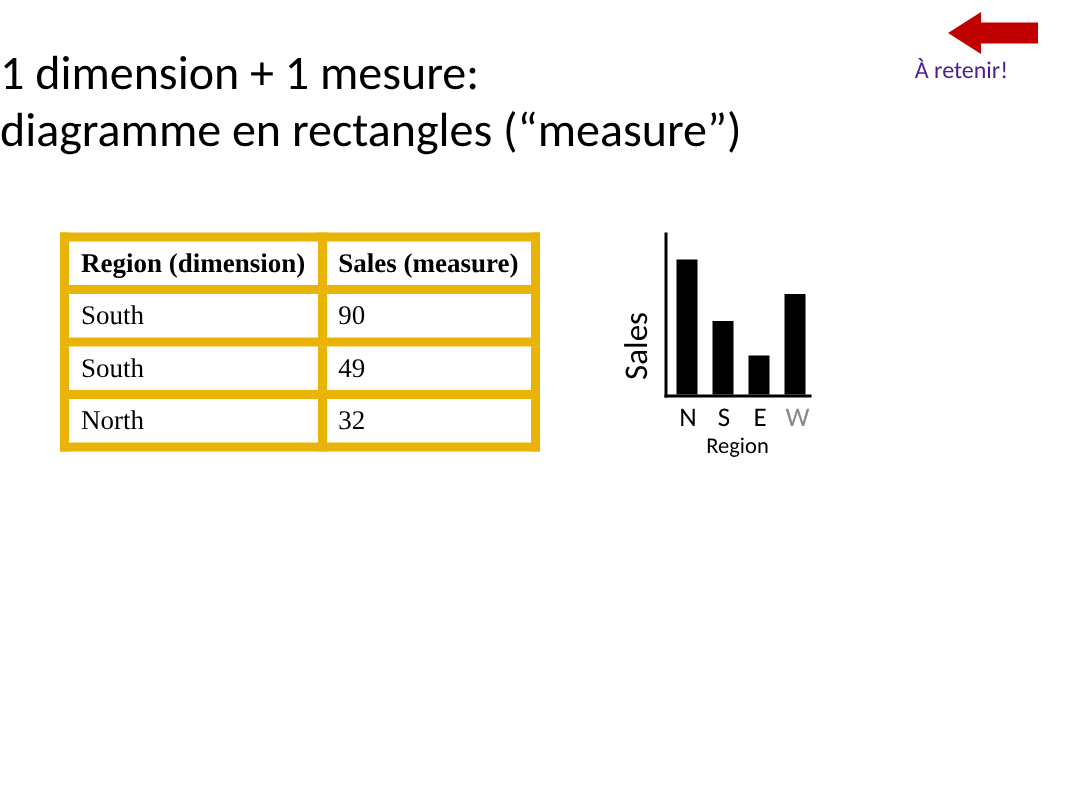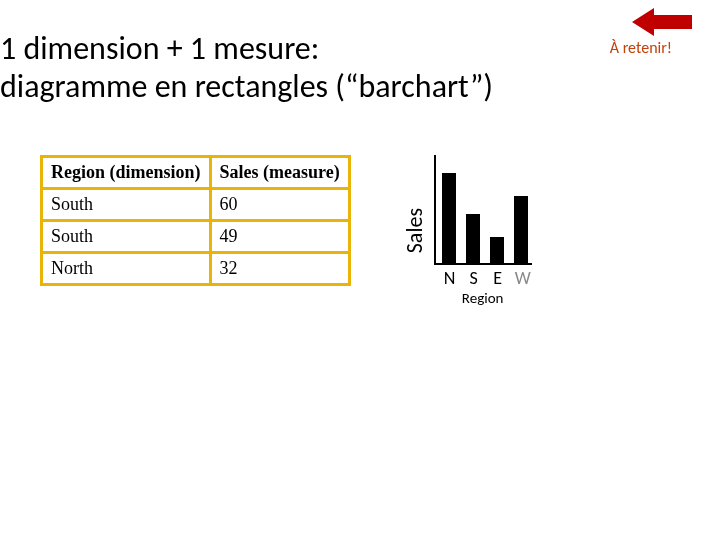--- a/index.html
+++ b/index.html
@@ -24,35 +24,35 @@
     font-size: 32px;
     color: #000;
     line-height: 1.2;
     position: relative;
   }
   .annotation {
     position: absolute;
     top: 38px;
     right: 48px;
     font-size: 16px;
-    color: #c2410c;
+    color: #4c1d95;
   }
   .content {
     display: flex;
     align-items: flex-start;
     margin-top: 48px;
     padding-left: 40px;
   }
   table {
     border-collapse: collapse;
     font-family: "Times New Roman", serif;
     font-size: 18px;
   }
   th, td {
-    border: 3px solid #eab308;
+    border: 6px solid #eab308;
     padding: 4px 8px;
     text-align: left;
     background: #fff;
   }
   th {
     font-weight: bold;
   }
   .chart-box {
     margin-left: 50px;
     display: flex;
@@ -114,33 +114,33 @@
 <div class="arrow">
   <svg width="60" height="28" viewBox="0 0 60 28">
     <polygon points="0,14 22,0 22,7 60,7 60,21 22,21 22,28" fill="#c00000"></polygon>
   </svg>
 </div>
 
 <div class="annotation">À retenir!</div>
 
 <div class="title-block">
   <div class="title-line">1 dimension + 1 mesure:</div>
-  <div class="title-line">diagramme en rectangles (“barchart”)</div>
+  <div class="title-line">diagramme en rectangles (“measure”)</div>
 </div>
 
 <div class="content">
   <table>
     <tbody>
         <tr>
       <th>Region (dimension)</th>
       <th>Sales (measure)</th>
     </tr>
     <tr>
       <td>South</td>
-      <td>60</td>
+      <td>90</td>
     </tr>
     <tr>
       <td>South</td>
       <td>49</td>
     </tr>
     <tr>
       <td>North</td>
       <td>32</td>
     </tr>
   </tbody>

